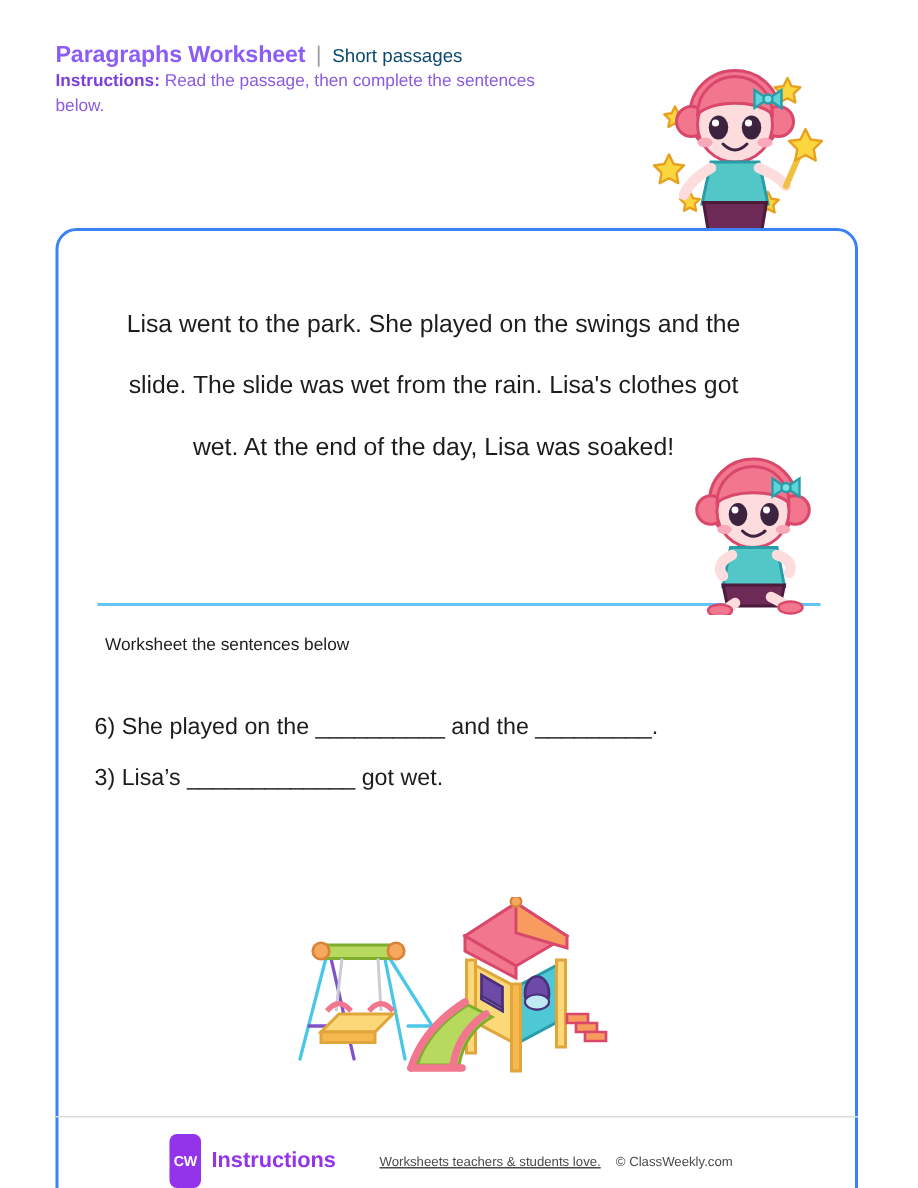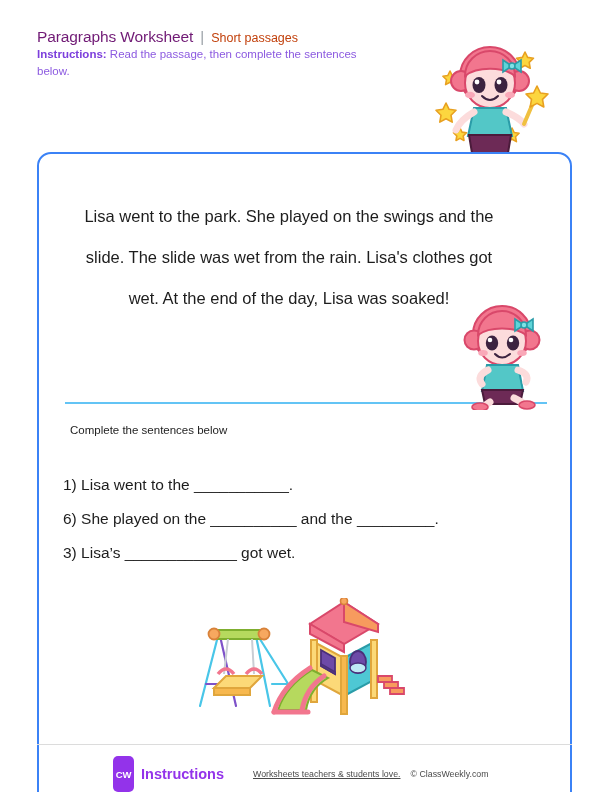--- a/index.html
+++ b/index.html
@@ -23,33 +23,33 @@
     width: 400px;
   }
   .title-row {
     display: flex;
     align-items: baseline;
     gap: 0;
     white-space: nowrap;
   }
   .title-main {
     font-size: 15.5px;
-    font-weight: normal;
-    color: #701a75;
+    font-weight: bold;
+    color: #8b5cf6;
     letter-spacing: -0.1px;
   }
   .title-sep {
     font-size: 15px;
     color: #9aa0a6;
     margin: 0 7px;
     font-weight: 400;
   }
   .title-sub {
     font-size: 12.5px;
-    color: #c2410c;
+    color: #0c4a6e;
     font-weight: 400;
   }
 
   .instructions {
     font-size: 11.5px;
     line-height: 17px;
     color: #8c5ae0;
     max-width: 325px;
   }
   .instructions .ins-label {
@@ -228,24 +228,23 @@
     <path d="M105 48 l3.4 7 7.6 1 -5.5 5.4 1.3 7.6 -6.8-3.6 -6.8 3.6 1.3-7.6 -5.5-5.4 7.6-1z" fill="#fcd63f" stroke="#e8a020" stroke-width="1.6" stroke-linejoin="round"></path>
   </svg>
 </div>
 
 <div class="card">
 
   <div class="passage">Lisa went to the park. She played on the swings and the slide. The slide was wet from the rain. Lisa's clothes got wet. At the end of the day, Lisa was soaked!</div>
 
   <div class="divider"></div>
 
-  <div class="complete-label">Complete the sentences below</div>
+  <div class="complete-label">Worksheet the sentences below</div>
 
   <div class="questions">
-    <div class="question">1) Lisa went to the ___________.</div>
     <div class="question">6) She played on the __________ and the _________.</div>
     <div class="question">3) Lisa’s  _____________ got wet.</div>
   </div>
 
   <div class="illus" style="left:413px; top:144px;">
     <svg width="104" height="112" viewBox="0 0 104 112" xmlns="http://www.w3.org/2000/svg">
       <ellipse cx="50" cy="36" rx="29" ry="28" fill="#f2768e" stroke="#d9486a" stroke-width="2"></ellipse>
       <circle cx="22" cy="42" r="9.5" fill="#f2768e" stroke="#d9486a" stroke-width="2"></circle>
       <circle cx="78" cy="42" r="9.5" fill="#f2768e" stroke="#d9486a" stroke-width="2"></circle>
       <ellipse cx="50" cy="43" rx="24" ry="24" fill="#fcdcdc" stroke="#d9486a" stroke-width="2"></ellipse>

